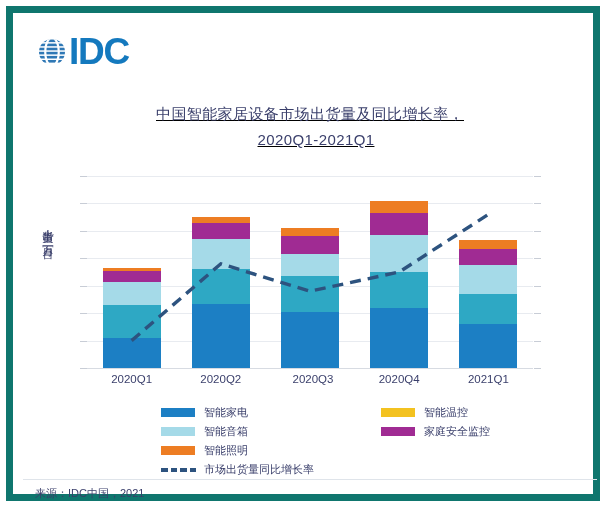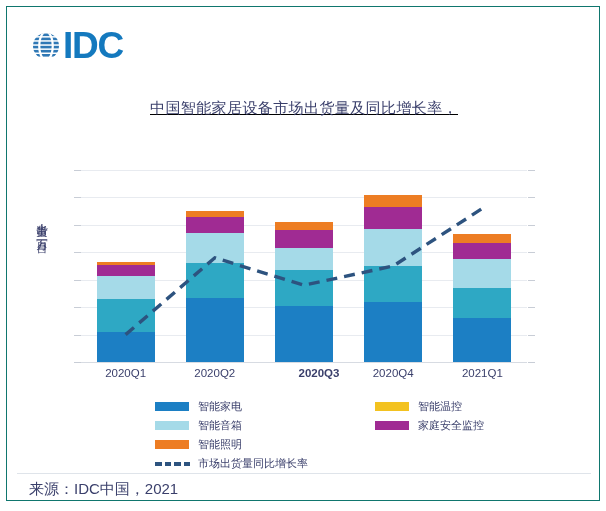--- a/index.html
+++ b/index.html
@@ -7,21 +7,21 @@
     width: 606px; height: 511px;
     background: #ffffff;
     font-family: "Liberation Sans", sans-serif;
     overflow: hidden;
   }
   #card {
     position: absolute;
     left: 6px; top: 6px;
     width: 594px; height: 495px;
     background: #ffffff;
-    border: 1px solid #0f766e;
+    border: 7px solid #0f766e;
   }
   
   #logo-row { position: absolute; left: 24px; top: 20px; height: 38px; display: flex; align-items: center; }
   #logo-globe { width: 30px; height: 30px; margin-right: 2px; }
   #logo-text {
     font-size: 37px; font-weight: bold; color: #1479BE;
     letter-spacing: -1.2px; line-height: 32px;
     font-family: "Liberation Sans", sans-serif;
   }
   
@@ -67,21 +67,21 @@
   .legend-item { display: flex; align-items: center; height: 19px; }
   .swatch { width: 34px; height: 9px; margin-right: 9px; flex: 0 0 34px; }
   .swatch-dash { width: 34px; height: 9px; margin-right: 9px; flex: 0 0 34px; position: relative; }
   .swatch-dash i {
     position: absolute; top: 3px; height: 3.5px; background: #2d537f; display: block;
   }
   .legend-label { font-size: 11px; color: #3a3f6b; white-space: nowrap; }
 
   
   #divider { position: absolute; left: 10px; top: 466px; width: 574px; height: 1px; background: #dfe4ea; }
-  #source { position: absolute; left: 22px; top: 473px; font-size: 15px; color: #3a3f6b; }
+  #source { position: absolute; left: 22px; top: 473px; font-size: 11px; color: #3a3f6b; }
 </style>
 </head>
 <body>
 
 <div id="card">
 
   <div id="logo-row">
     <svg id="logo-globe" viewBox="0 0 30 30">
       <defs>
         <clipPath id="gclip">
@@ -97,20 +97,21 @@
         <rect x="0" y="18.9" width="30" height="2.6" fill="#2F78B5"></rect>
         <rect x="0" y="23.0" width="30" height="2.6" fill="#2F78B5"></rect>
         <path d="M15 -1 C 6 6, 6 24, 15 31 C 24 24, 24 6, 15 -1 Z" fill="none" stroke="#ffffff" stroke-width="2.2"></path>
       </g>
     </svg>
     <span id="logo-text">IDC</span>
   </div>
 
   <div id="title-block">
     <div id="title-line1">中国智能家居设备市场出货量及同比增长率，</div>
+    <div id="title-line2">2020Q1-2021Q1</div>
   </div>
 
   <div id="ylabel-left">出货量：百万台</div>
 
   <div id="plot">
     <div id="grid-layer">
         <div class="gridline" style="top: 0px;"></div>
         <div class="gridline" style="top: 27px;"></div>
         <div class="gridline" style="top: 55px;"></div>
         <div class="gridline" style="top: 82px;"></div>
@@ -177,21 +178,21 @@
         </div>
       </div>
     <svg id="line-layer" width="446" height="192" viewBox="0 0 446 192" style="position:absolute;left:0;top:0;overflow:visible">
         <polyline points="44.6,164.6 133.8,87.8 223,115.2 312.20000000000005,96.0 401.40000000000003,38.4" fill="none" stroke="#2d537f" stroke-width="3.4" stroke-dasharray="11 7" stroke-linecap="butt"></polyline>
       </svg>
   </div>
 
   <div id="xlabels">
       <div class="xlabel" style="left: 73.6px;">2020Q1</div>
       <div class="xlabel" style="left: 162.8px;">2020Q2</div>
-      <div class="xlabel" style="left: 267px; font-weight: bold;">2020Q3</div>
+      <div class="xlabel" style="left: 255px;">2020Q3</div>
       <div class="xlabel" style="left: 341.2px;">2020Q4</div>
       <div class="xlabel" style="left: 430.4px;">2021Q1</div>
     </div>
 
   <div id="legend">
     <div class="legend-col" id="legend-col-left">
         <div class="legend-item">
           <span class="swatch" style="background: rgb(28, 127, 196);"></span>
           <span class="legend-label">智能家电</span>
         </div>

